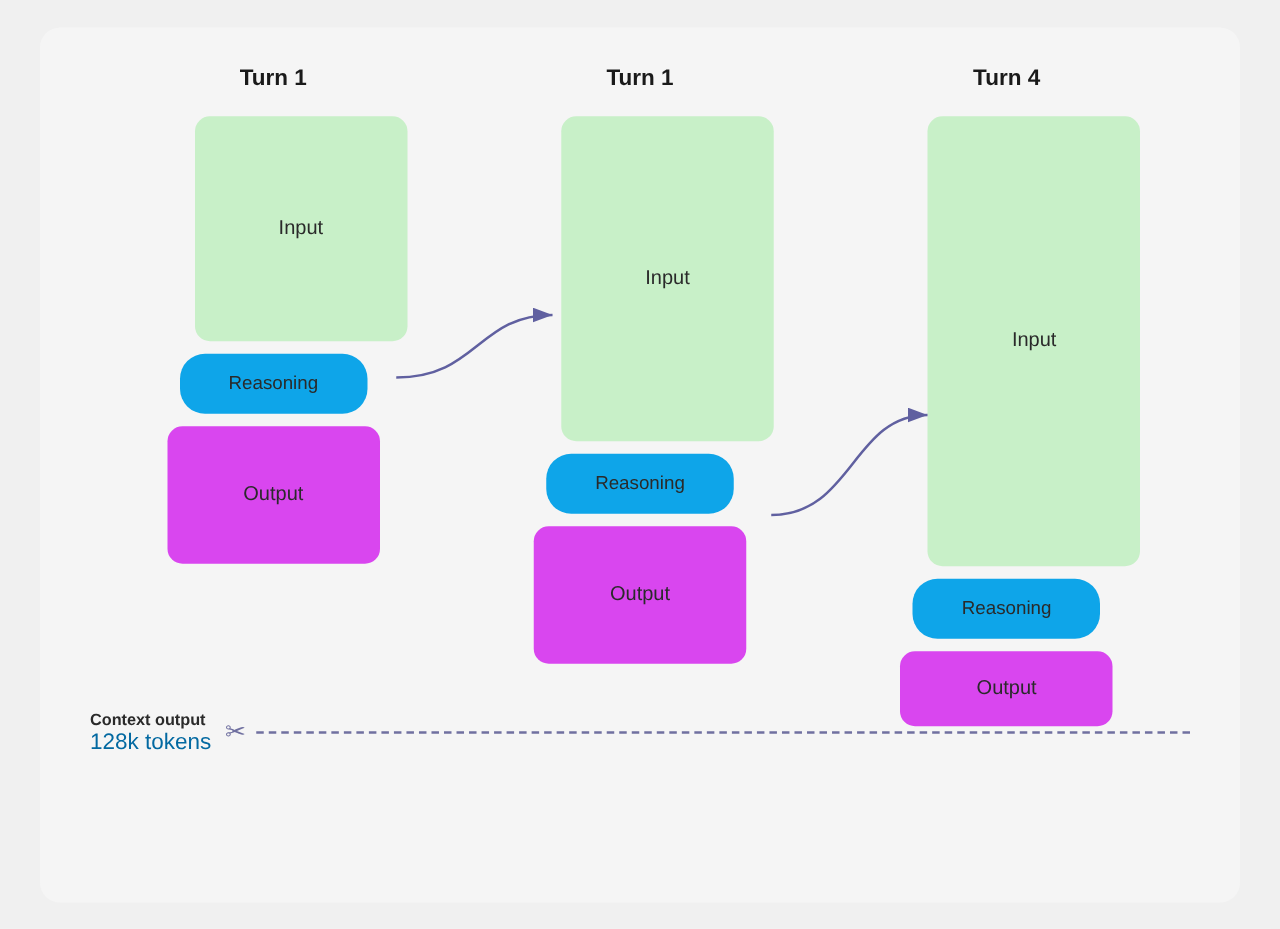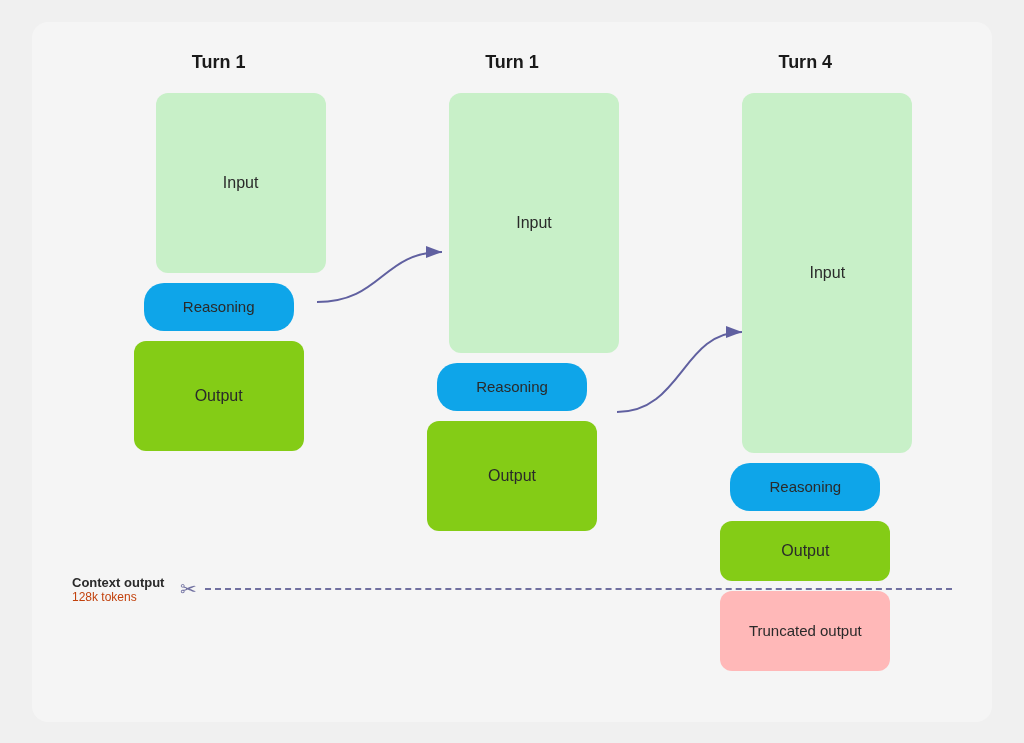--- a/index.html
+++ b/index.html
@@ -62,21 +62,21 @@
       background: #0ea5e9;
       border-radius: 20px;
       display: flex;
       align-items: center;
       justify-content: center;
       color: #2a2a2a;
       font-size: 15px;
     }
 
     .block-output {
-      background: #84cc16;
+      background: #d946ef;
       border-radius: 12px;
       display: flex;
       align-items: center;
       justify-content: center;
       color: #2a2a2a;
       font-size: 16px;
     }
 
     .block-truncated {
       background: #ffb8b8;
@@ -133,22 +133,22 @@
       min-width: 100px;
     }
 
     .context-title {
       font-size: 13px;
       font-weight: 700;
       color: #2a2a2a;
     }
 
     .context-subtitle {
-      font-size: 12px;
-      color: #c2410c;
+      font-size: 18px;
+      color: #0369a1;
     }
 
     .scissors-icon {
       font-size: 20px;
       color: #7070a0;
     }
 
     .dashed-line {
       flex: 1;
       border-top: 2px dashed #7070a0;
@@ -191,23 +191,20 @@
     <div class="turn-column">
       <div class="turn-title">Turn 4</div>
       <div class="block-input turn3-input">
         <span>Input</span>
       </div>
       <div class="block-reasoning turn3-reasoning">
         <span>Reasoning</span>
       </div>
       <div class="block-output turn3-output">
         <span>Output</span>
-      </div>
-      <div class="block-truncated turn3-truncated">
-        <span>Truncated output</span>
       </div>
     </div>
 
   </div>
 
   <svg class="arrows-svg" viewBox="0 0 960 700" xmlns="http://www.w3.org/2000/svg">
     <defs>
       <marker id="arrowhead" markerWidth="8" markerHeight="6" refX="8" refY="3" orient="auto">
         <polygon points="0 0, 8 3, 0 6" fill="#6060a0"></polygon>
       </marker>

